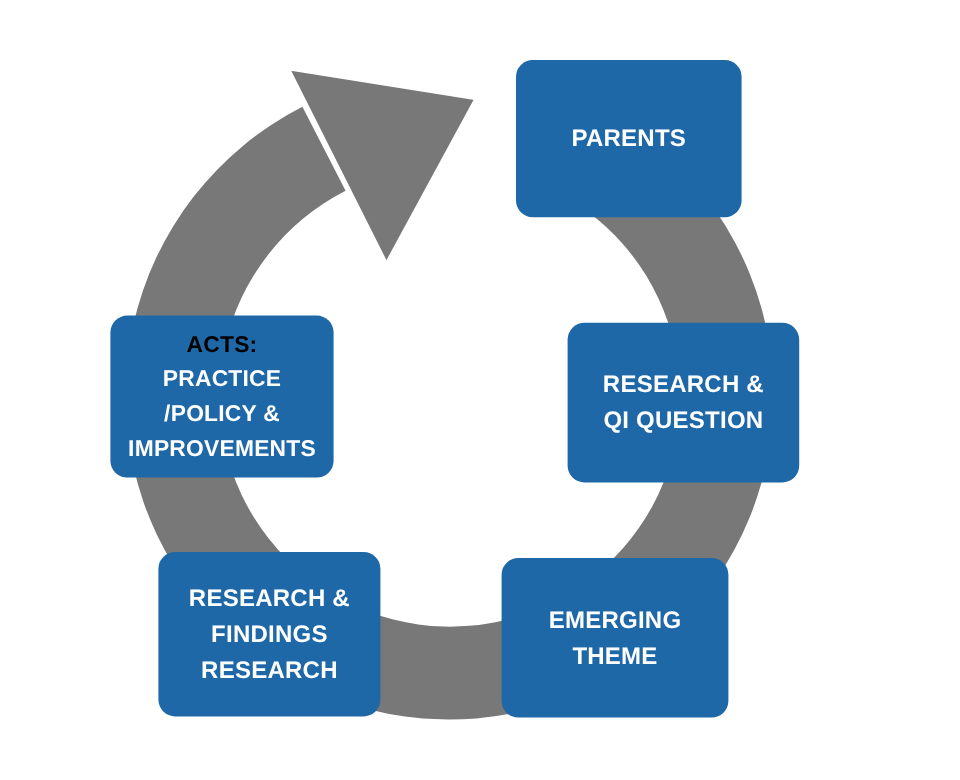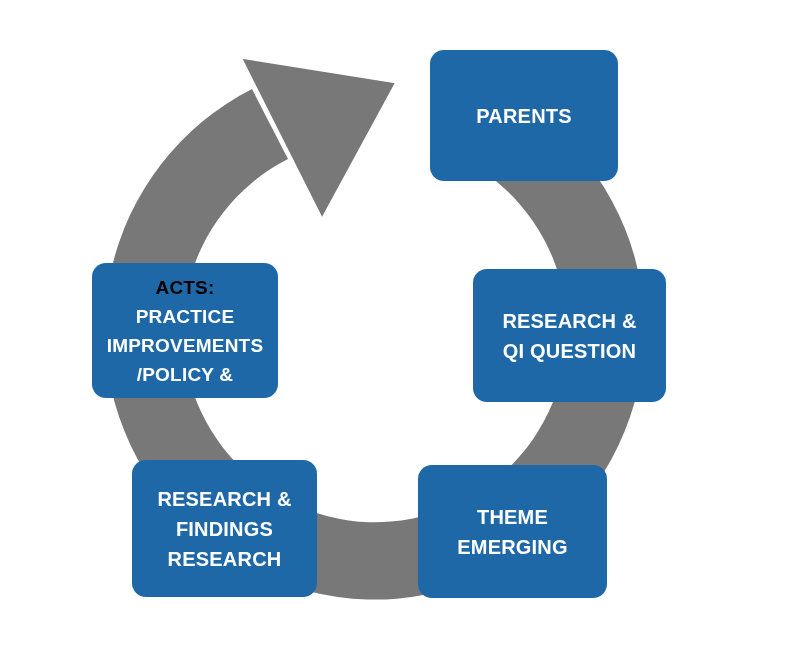--- a/index.html
+++ b/index.html
@@ -69,30 +69,30 @@
   <div class="step-box box-parents">
     <span>PARENTS</span>
   </div>
 
   <div class="step-box box-qi">
     <span>RESEARCH &amp;</span>
     <span>QI QUESTION</span>
   </div>
 
   <div class="step-box box-emerging">
+    <span>EMERGING</span>
     <span>THEME</span>
-    <span>EMERGING</span>
   </div>
 
   <div class="step-box box-findings">
     <span>RESEARCH &amp;</span>
     <span>FINDINGS</span>
     <span>RESEARCH</span>
   </div>
 
   <div class="step-box box-acts">
     <span class="accent-line">ACTS:</span>
     <span>PRACTICE</span>
+    <span>/POLICY &amp;</span>
     <span>IMPROVEMENTS</span>
-    <span>/POLICY &amp;</span>
   </div>
 
 </div>
 
 </body></html>

